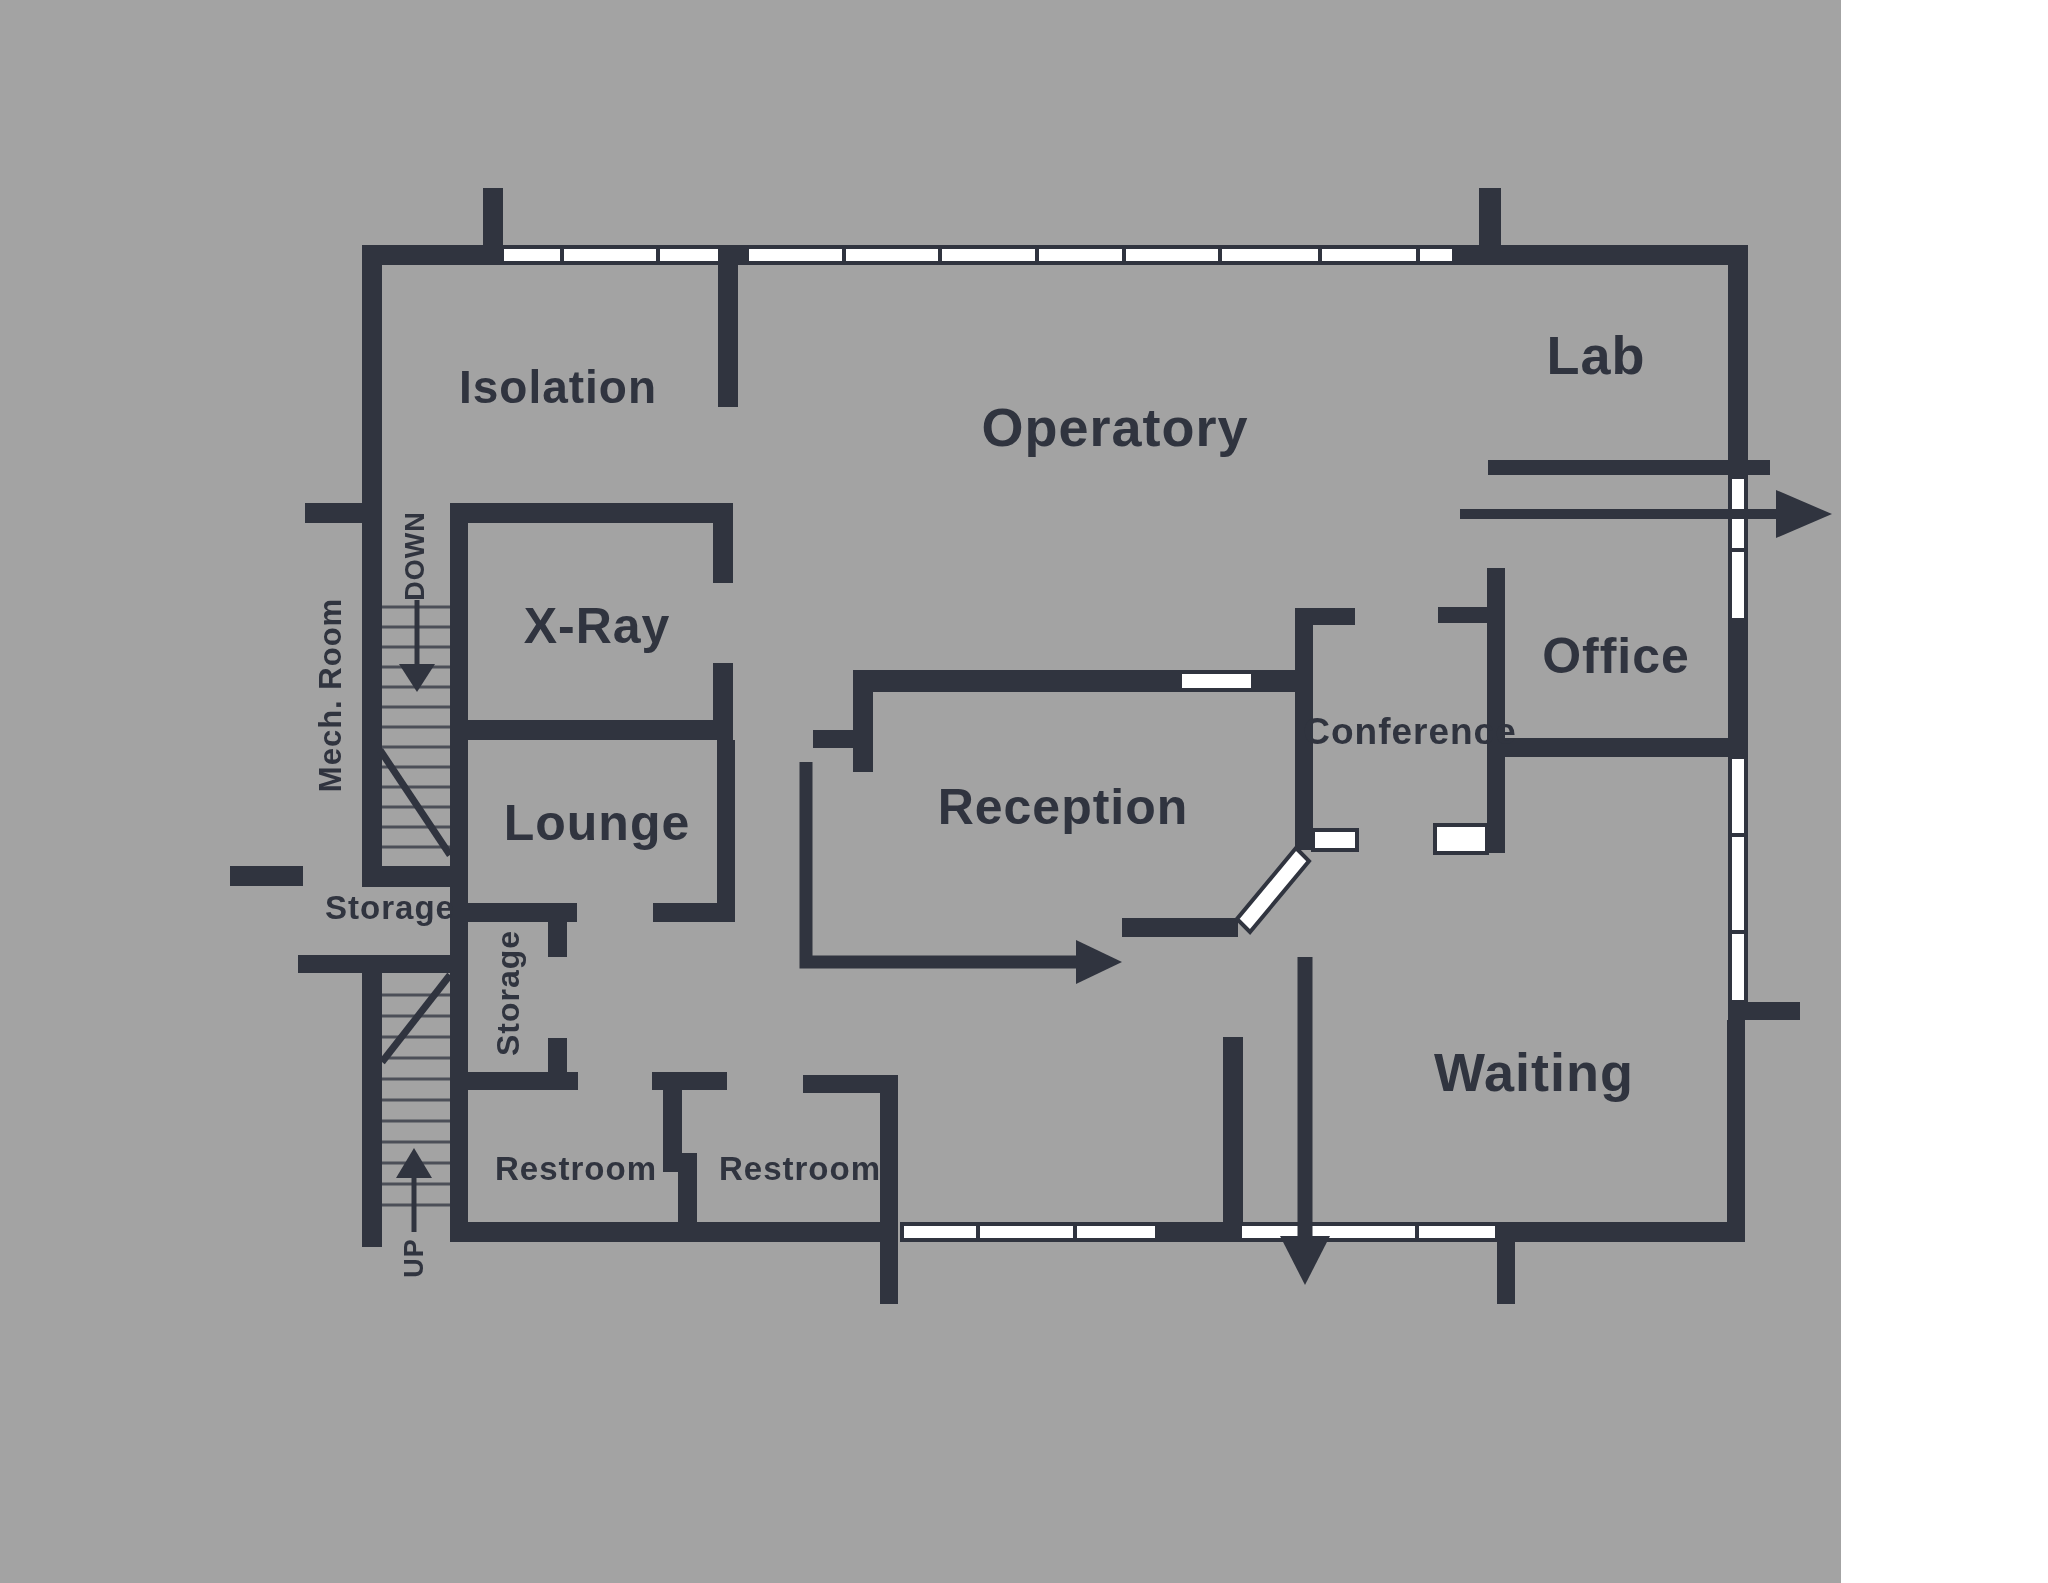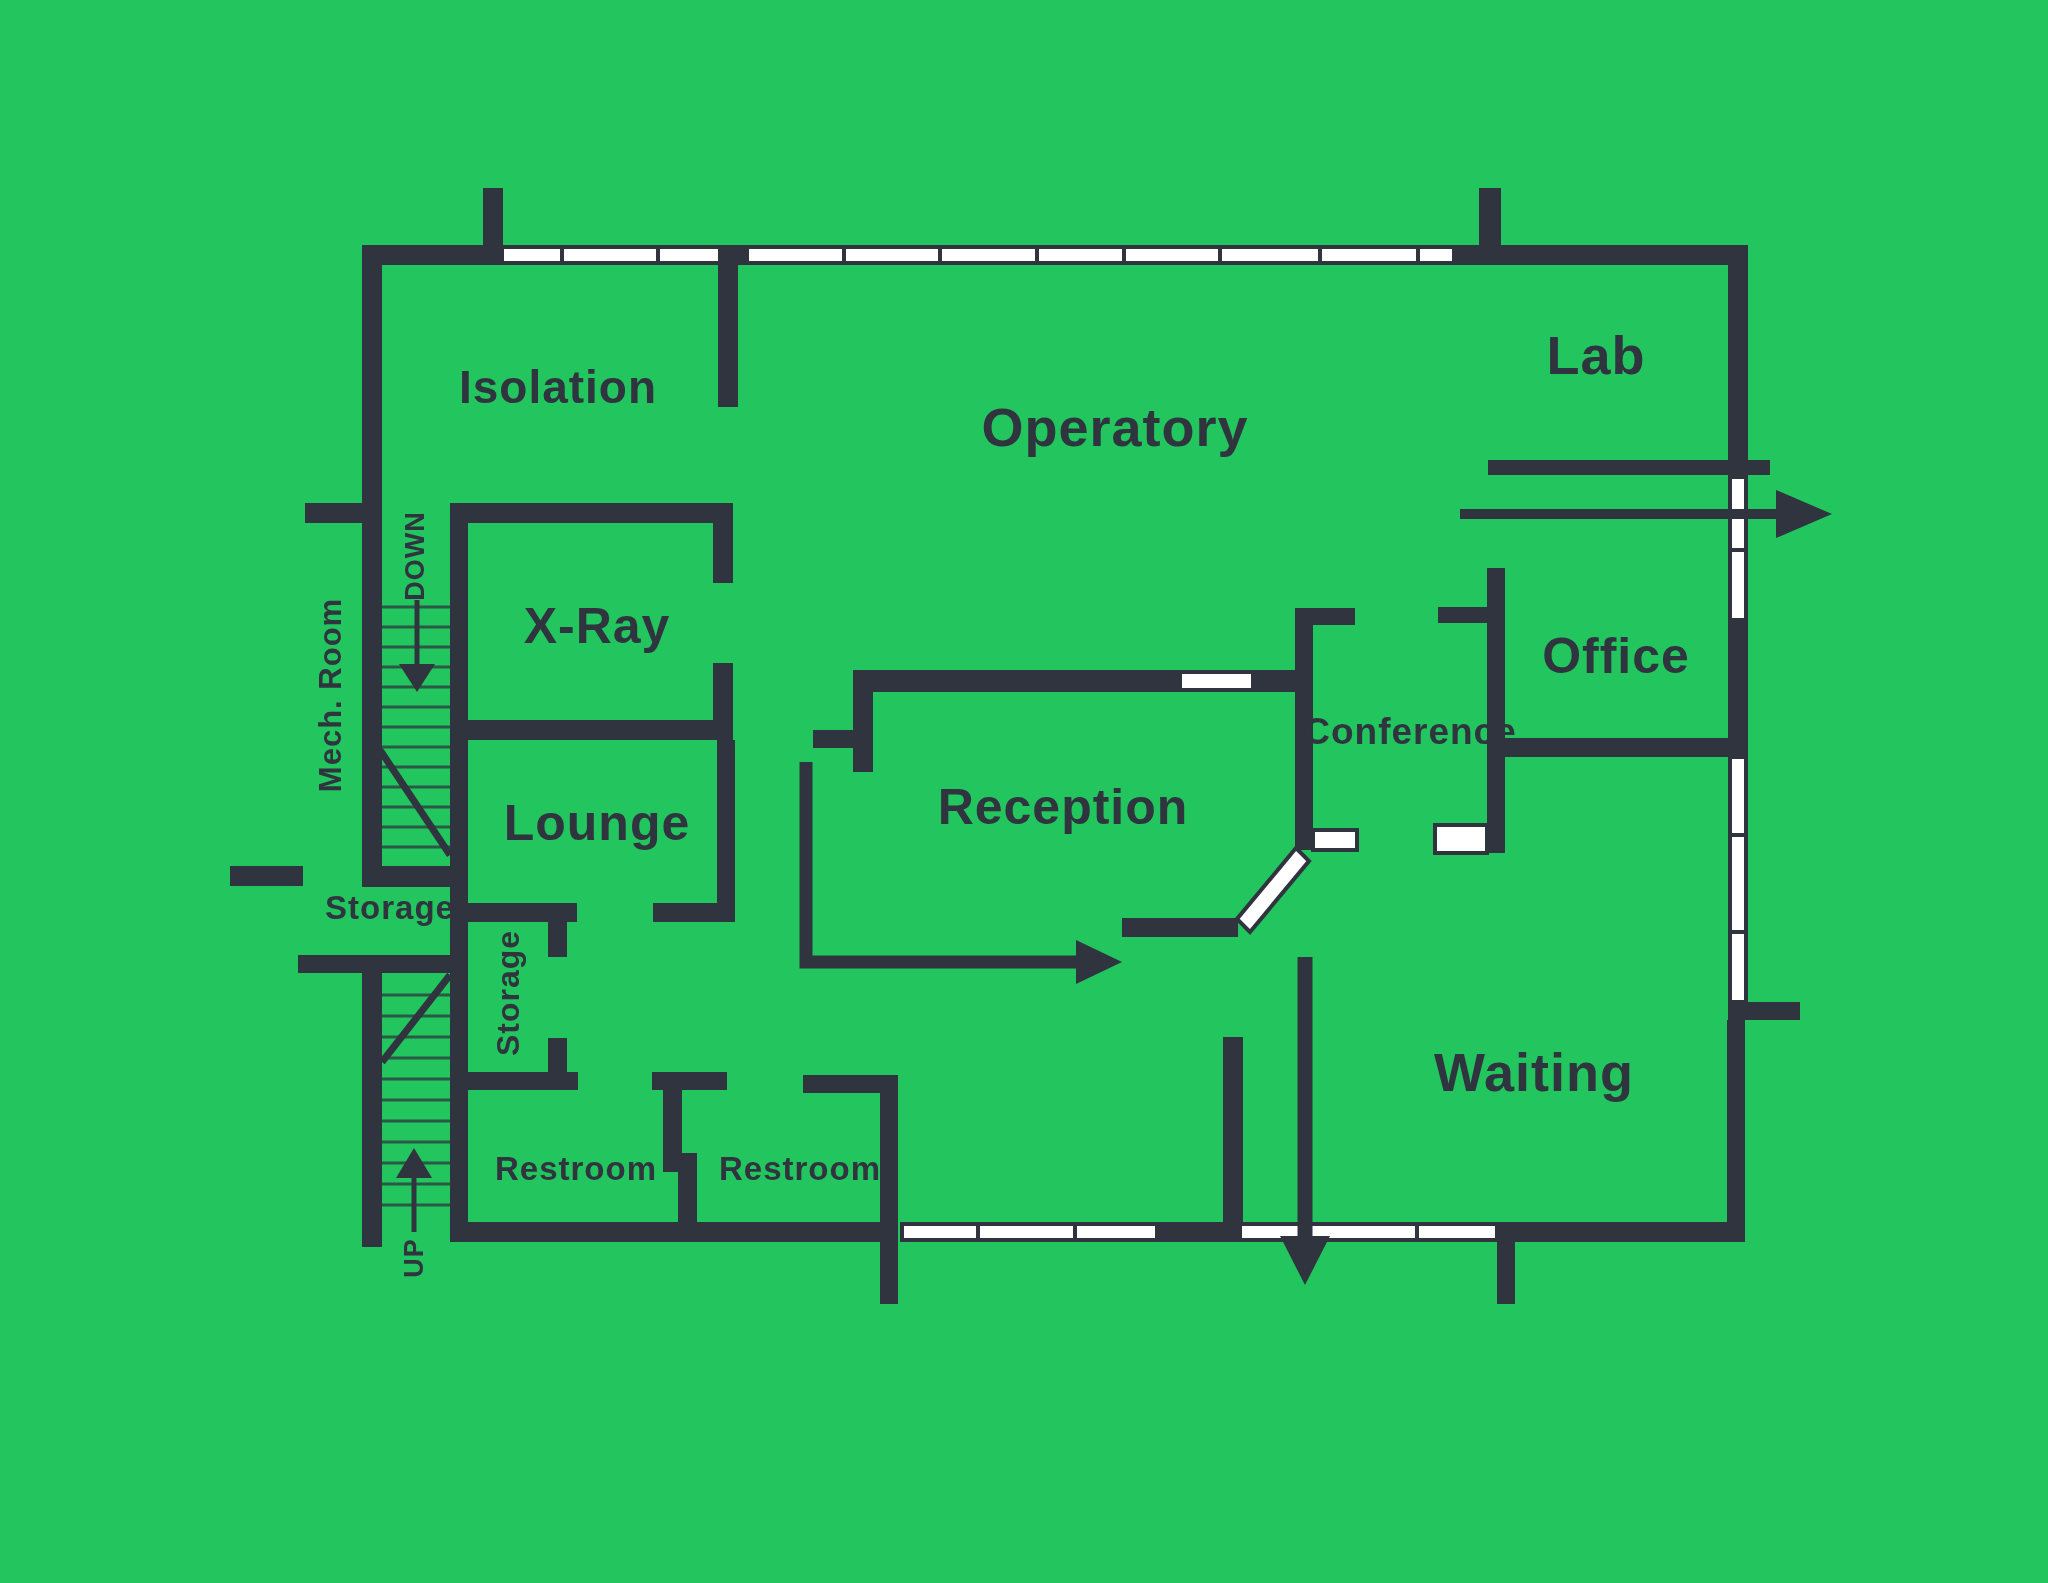--- a/index.html
+++ b/index.html
@@ -1,16 +1,16 @@
 <!DOCTYPE html>
 <html><head>
 <meta charset="utf-8">
 <style>
   html,body{margin:0;padding:0;background:#ffffff;}
-  .plan-wrap{position:relative;width:2048px;height:1583px;background:#22c55e;overflow:hidden;}
+  .plan-wrap{position:relative;width:1841px;height:1583px;background:#a3a3a3;overflow:hidden;}
   svg{position:absolute;left:0;top:0;}
   text{font-family:"Liberation Sans","DejaVu Sans",sans-serif;font-weight:700;fill:#30343F;letter-spacing:1px;}
 </style>
 </head>
 <body>
 
 <div class="plan-wrap">
 <svg width="2048" height="1583" viewBox="0 0 2048 1583">
 
   <g fill="#30343F">

